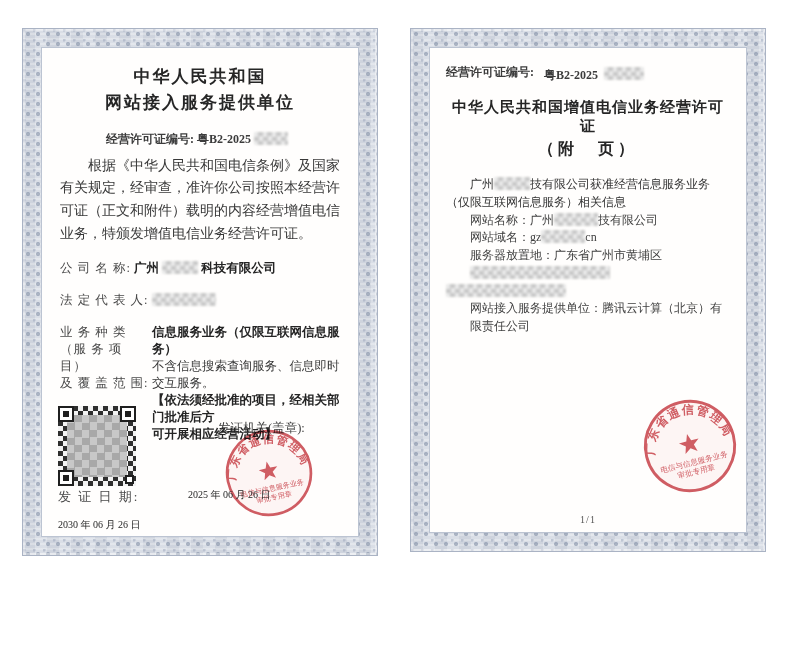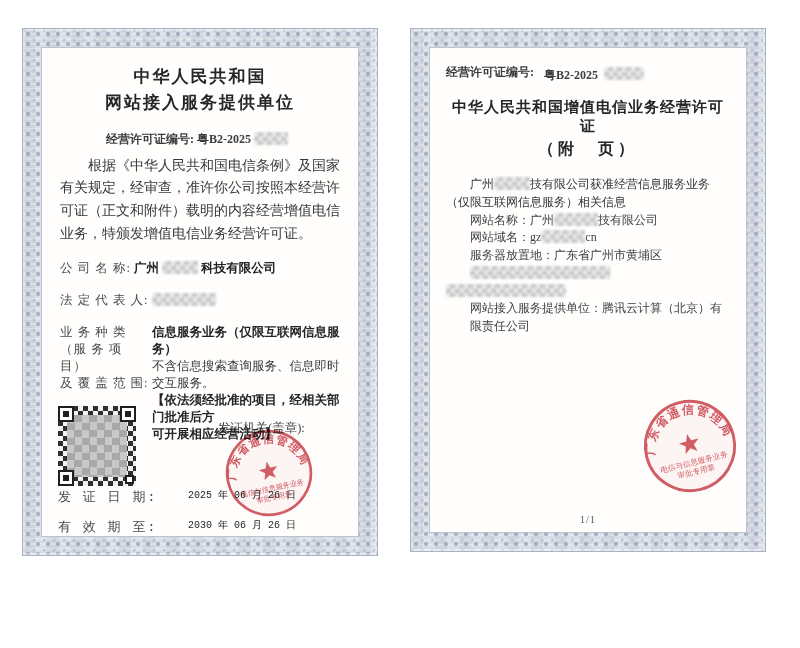--- a/index.html
+++ b/index.html
@@ -70,21 +70,21 @@
     background-size:15px 15px;
     filter:blur(.6px);
   }
   .finder { position:absolute; width:16px; height:16px; border:2.5px solid #1f1f1f; background:#fff; }
   .finder::after { content:""; position:absolute; left:3px; top:3px; width:6px; height:6px; background:#1f1f1f; }
   .f-tl{left:0;top:0;} .f-tr{right:0;top:0;} .f-bl{left:0;bottom:0;}
   .align-sq { position:absolute; right:2px; bottom:2px; width:9px; height:9px; border:2px solid #1f1f1f; background:#fff; }
 
   .issuer-label { position:absolute; left:176px; top:372px; font-size:12.5px; color:#3f3f3f;text-align:center; }
 
-  .date-row { position:absolute; left:16px; right:8px; display:flex; font-size:13px;font-family:Liberation Mono, monospace; }
+  .date-row { position:absolute; left:16px; right:8px; display:flex; font-size:13px; }
   .date-row .dlabel { width:130px; flex:none; color:#4a4a4a; letter-spacing:2px; }
   .date-row .dvalue { color:#242424; font-size:10px; }
   .row-issue { top:440px; }
   .row-valid { top:470px; }
 
   
   .lic-line-right { margin-top:4px; display:flex; align-items:flex-start; font-size:12px; }
   .lic-line-right .num { margin-left:10px; margin-top:3px; font-weight:bold; color:#3c3c3c; }
   .title-right { margin-top:14px; text-align:center; font-weight:bold; font-size:15px; letter-spacing:1px; color:#262626; }
   .subtitle-right { margin-top:3px; text-align:center; font-weight:bold; font-size:16px; letter-spacing:4px; color:#262626; }
@@ -166,21 +166,20 @@
           <text x="50" y="70" text-anchor="middle" font-size="8" fill="#c9464e">电信与信息服务业务</text>
           <text x="50" y="80" text-anchor="middle" font-size="8" fill="#c9464e">审批专用章</text>
         </svg>
       </div>
 
       <div class="date-row row-issue">
         <span class="dlabel">发 证 日 期:</span>
         <span class="dvalue">2025 年 06 月 26 日</span>
       </div>
       <div class="date-row row-valid">
-        <span class="dlabel">有 效 期 至:</span>
         <span class="dvalue">2030 年 06 月 26 日</span>
       </div>
 
     </div>
   </div>
 
   <div class="cert cert-right">
     <div class="inner inner-right">
 
       <div class="lic-line-right">

